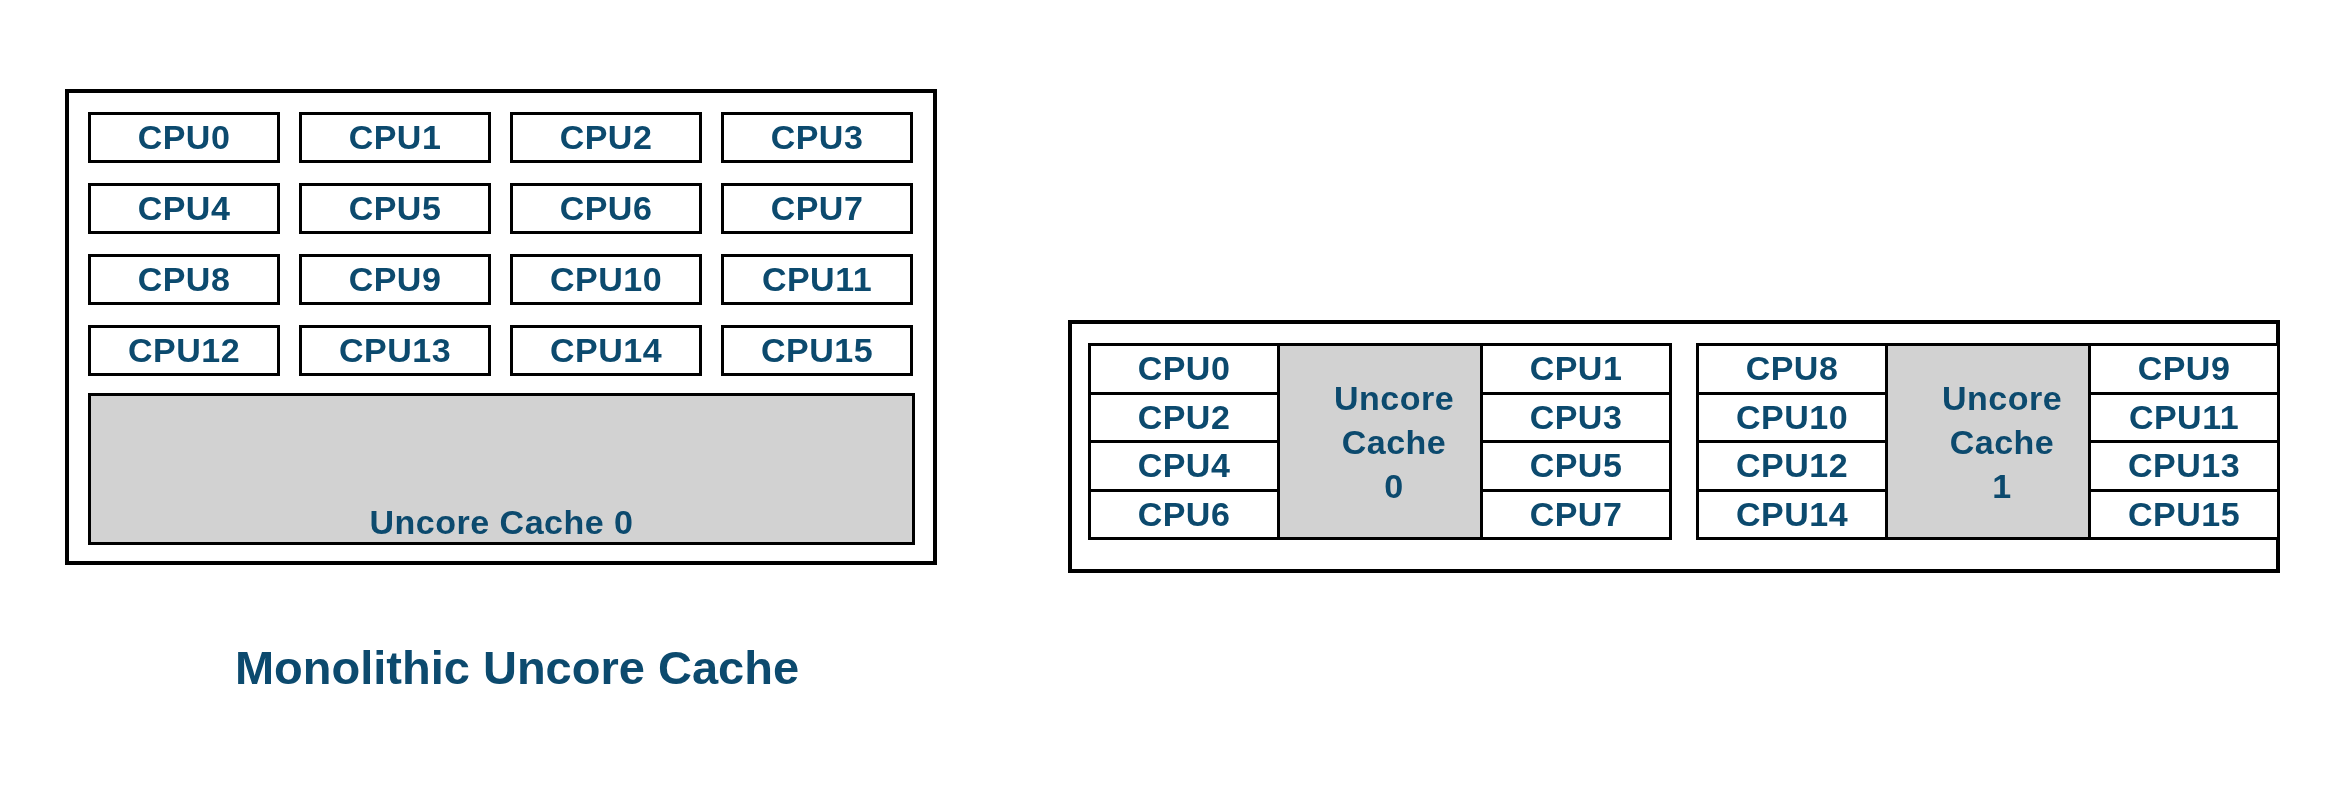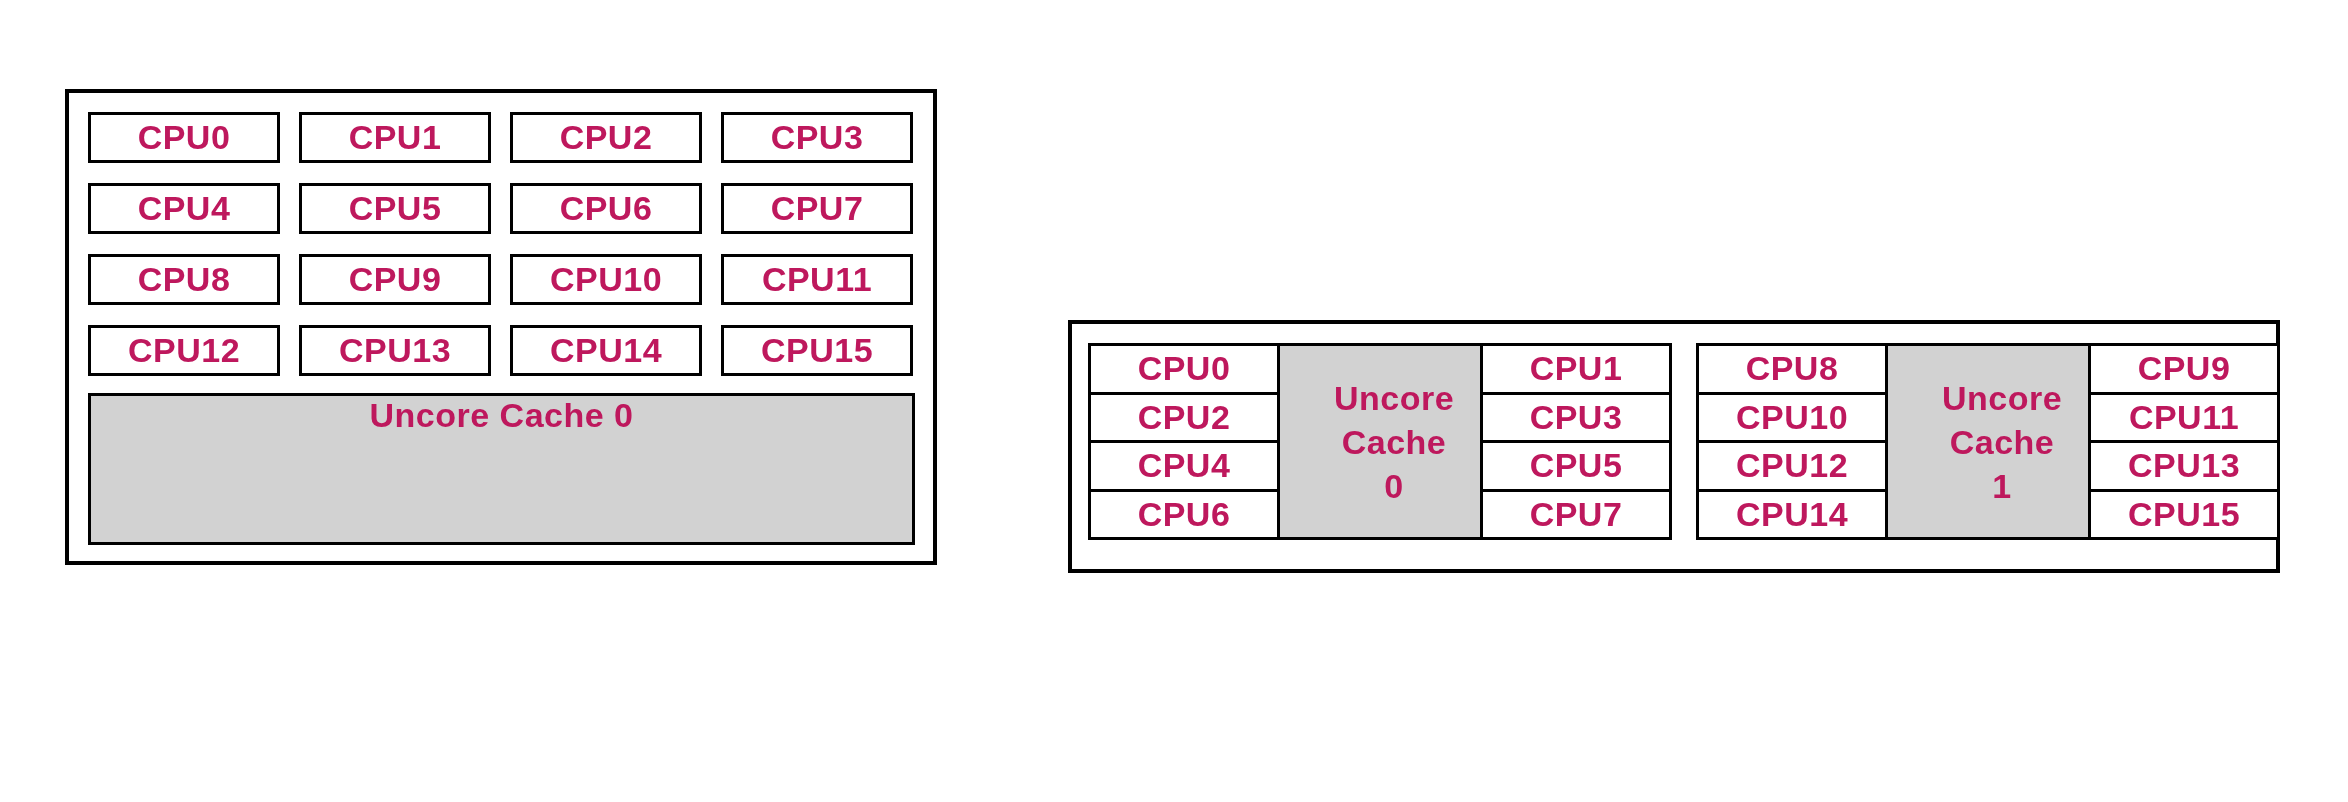--- a/index.html
+++ b/index.html
@@ -7,21 +7,21 @@
     padding: 0;
     background: #ffffff;
     font-family: "Liberation Sans", sans-serif;
   }
   #stage {
     position: relative;
     width: 2348px;
     height: 802px;
     background: #ffffff;
     overflow: hidden;
-    color: #be185d;
+    color: #0c4a6e;
   }
 
   
   #mono-diagram {
     position: absolute;
     left: 65px; top: 89px;
     width: 872px; height: 476px;
     border: 4px solid #000;
     box-sizing: border-box;
     background: #ffffff;
@@ -46,21 +46,21 @@
     font-weight: bold;
     letter-spacing: 0.5px;
   }
   #mono-cache {
     position: absolute;
     left: 19px; top: 300px;
     width: 827px; height: 152px;
     box-sizing: border-box;
     border: 3px solid #000;
     display: flex;
-    align-items: flex-start;
+    align-items: flex-end;
     justify-content: center;
     font-size: 34px;
     font-weight: bold;
     letter-spacing: 0.5px;
   }
 
   
   #split-diagram {
     position: absolute;
     left: 1068px; top: 320px;
@@ -156,20 +156,21 @@
         <div class="cpu-box">CPU11</div>
         <div class="cpu-box">CPU12</div>
         <div class="cpu-box">CPU13</div>
         <div class="cpu-box">CPU14</div>
         <div class="cpu-box">CPU15</div>
       </div>
     <div id="mono-cache" class="cache-fill" style="background: rgb(210, 210, 210);">
       <span>Uncore Cache 0</span>
     </div>
   </div>
+  <div id="mono-caption" class="caption">Monolithic Uncore Cache</div>
 
   <div id="split-diagram">
     <div id="split-content">
         <div class="split-cluster">
           <div class="split-col">
             <div class="split-cell">CPU0</div>
             <div class="split-cell">CPU2</div>
             <div class="split-cell">CPU4</div>
             <div class="split-cell">CPU6</div>
           </div>

